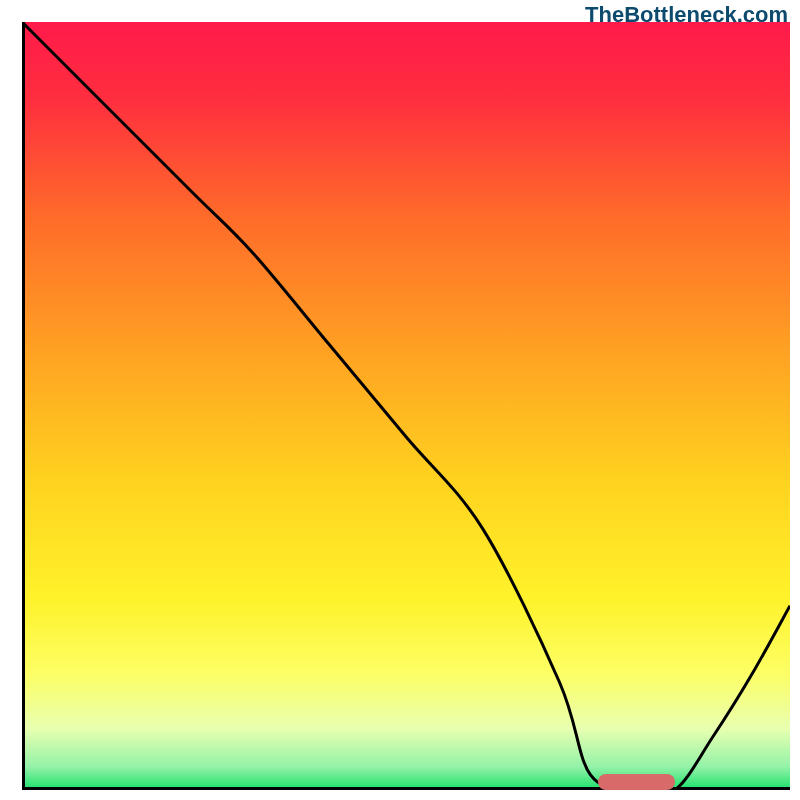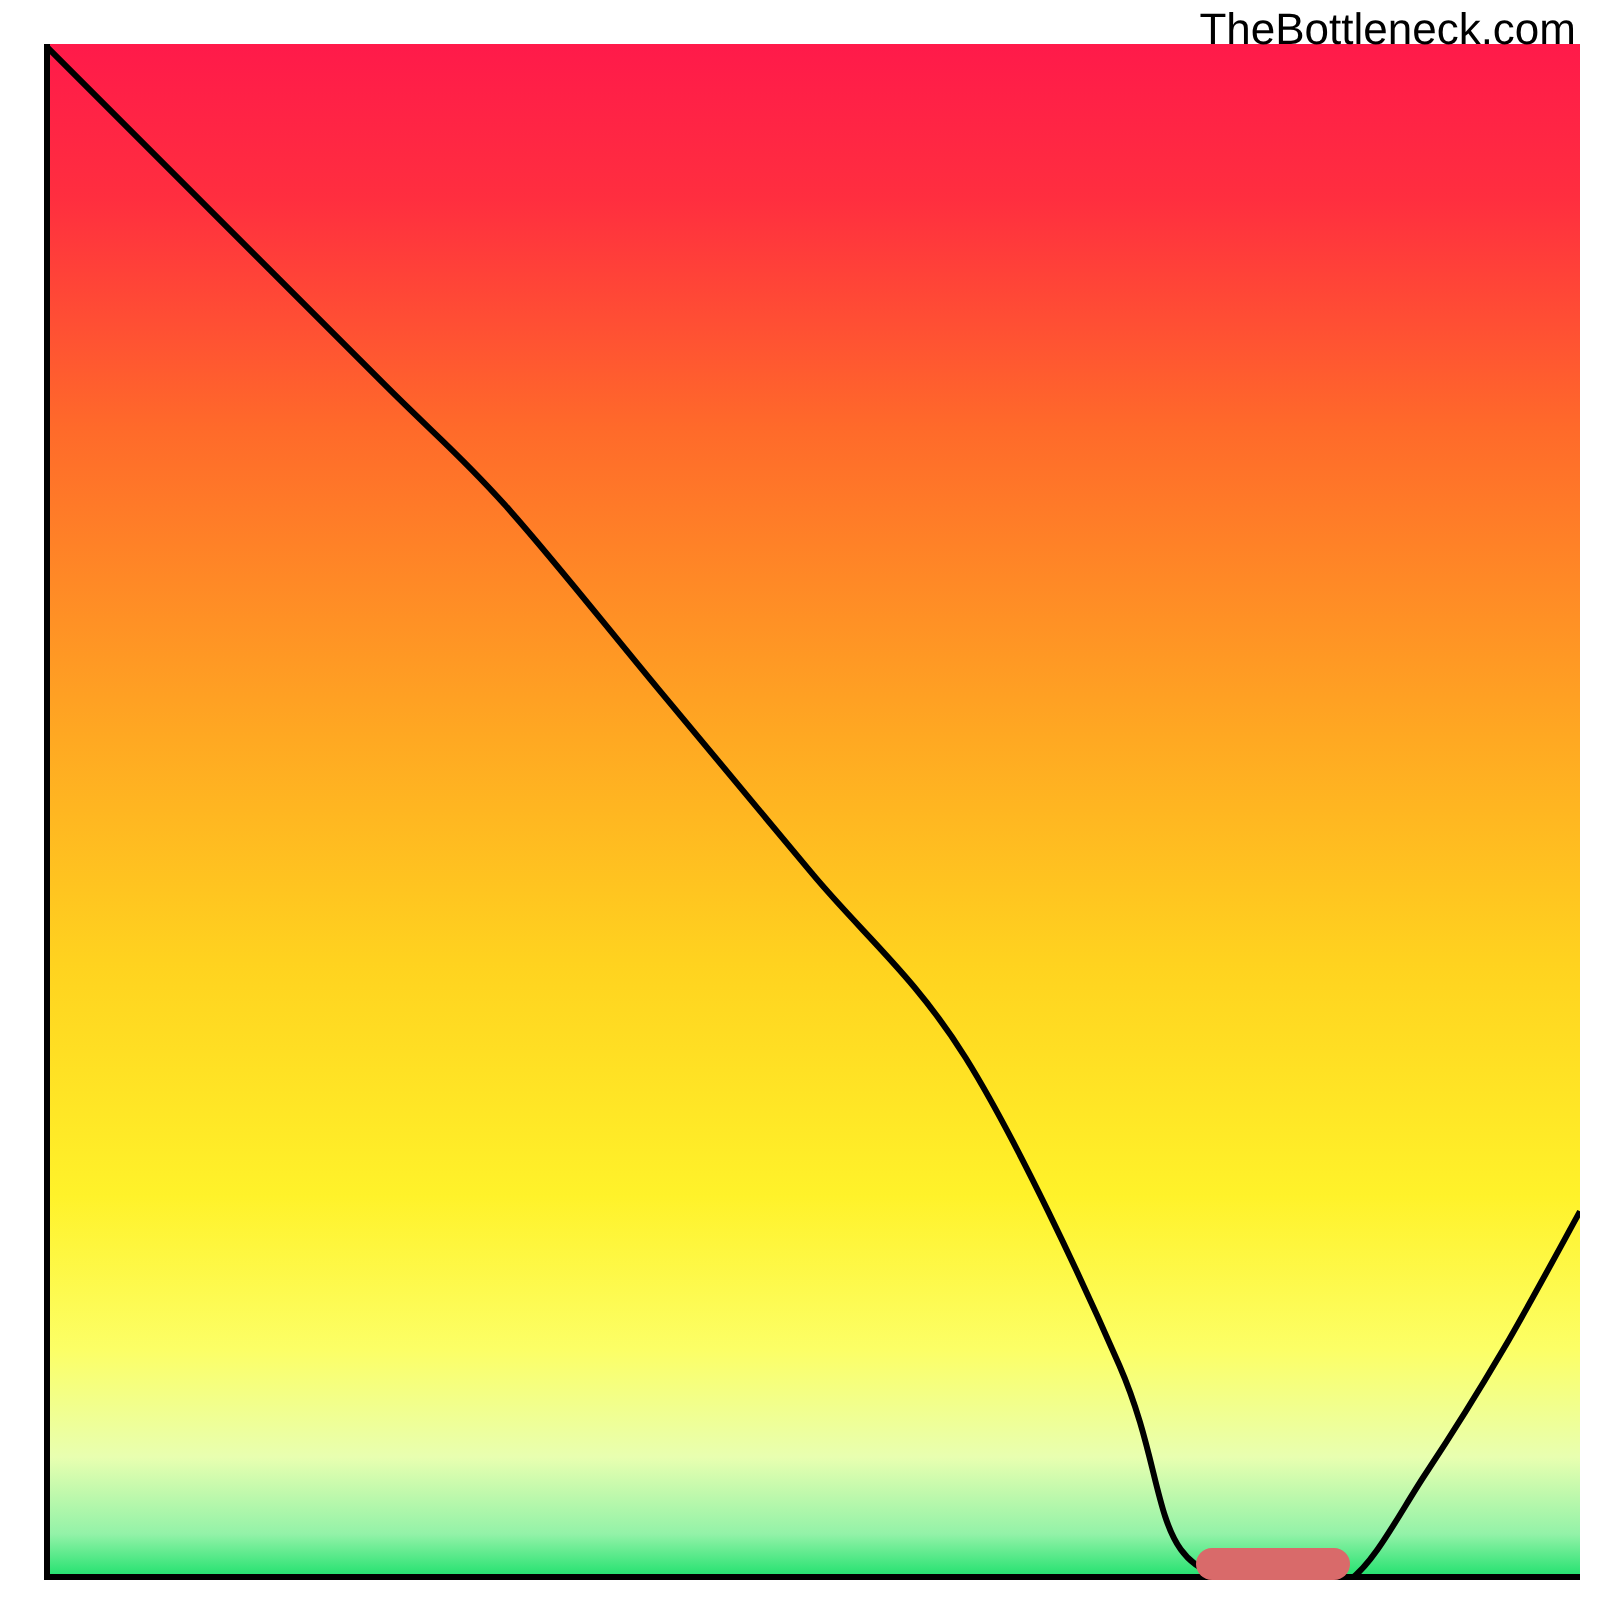--- a/index.html
+++ b/index.html
@@ -8,23 +8,23 @@
     width: 800px;
     height: 800px;
     position: relative;
     font-family: Arial, Helvetica, sans-serif;
     background: #fff;
   }
   .watermark {
     position: absolute;
     top: 2px;
     right: 12px;
-    color: #000000;
+    color: #0c4a6e;
     font-size: 22px;
-    font-weight: 400;
+    font-weight: 700;
     z-index: 10;
   }
   .plot-area {
     position: absolute;
     left: 22px;
     top: 22px;
     width: 768px;
     height: 768px;
   }
   .plot-area svg {

